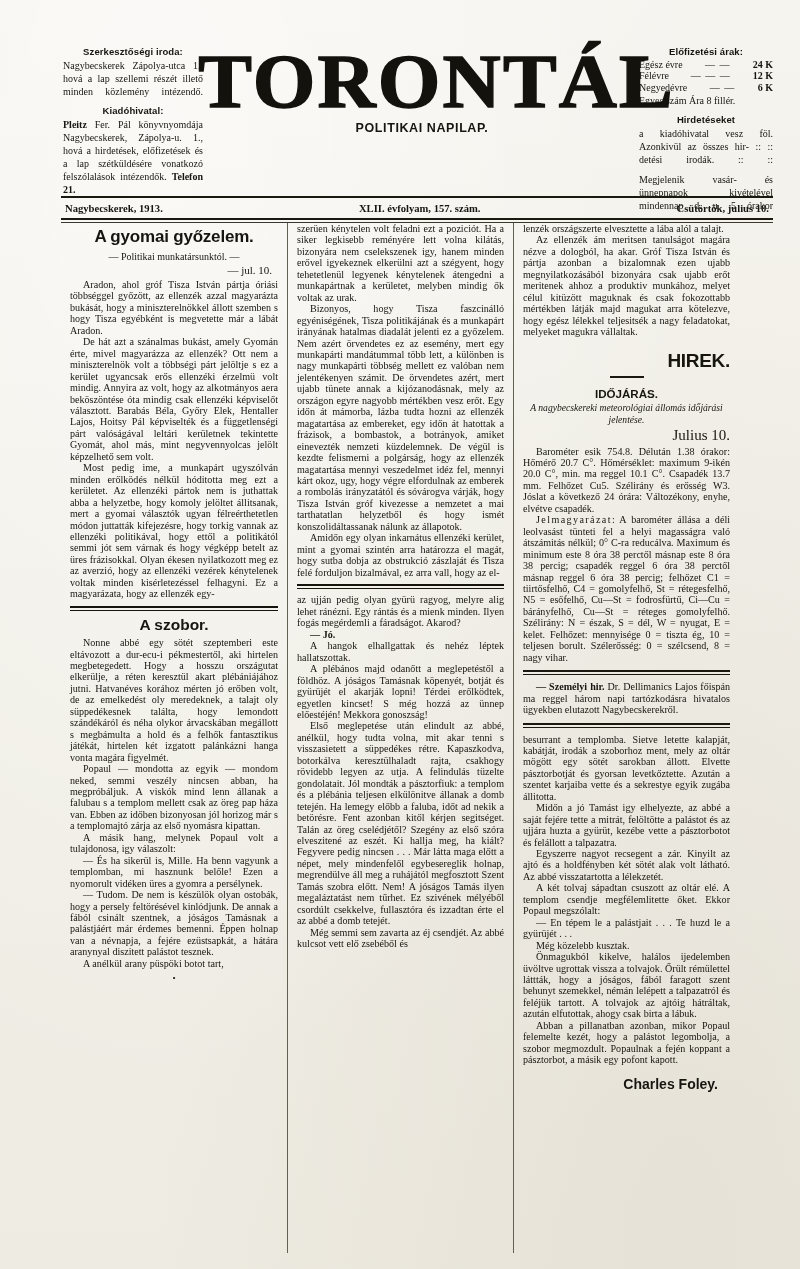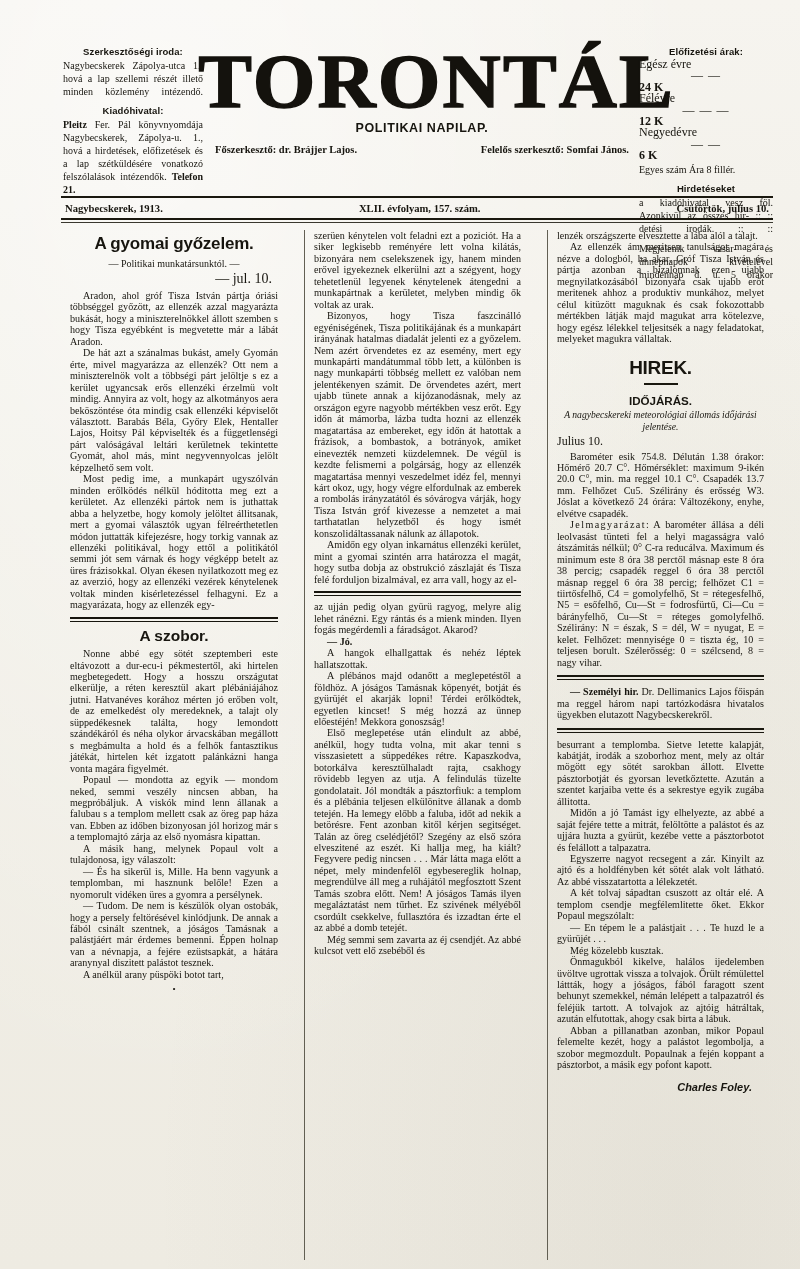--- a/index.html
+++ b/index.html
@@ -56,40 +56,40 @@
     font-family:"Liberation Sans", sans-serif;
     font-weight:bold;font-size:12.5px;letter-spacing:.6px;
     margin-top:3px;
   }
   .editors{
     display:flex;justify-content:space-between;align-items:baseline;
     margin-top:9px;font-size:10.5px;font-weight:bold;
     padding:0 4px;
   }
 
-  .price-row{display:flex;justify-content:flex-start;font-size:12px;line-height:11.4px;flex-direction:column;}
+  .price-row{display:flex;justify-content:flex-start;font-size:10px;line-height:11.4px;}
   .price-row .dots{flex:1;text-align:center;letter-spacing:1px;}
   .price-row b{font-weight:bold;}
 
   
   .rule-thick{border:0;border-top:2.2px solid #1a180f;margin:0;}
   .rule-hair{border:0;border-top:.7px solid #3a382f;margin:0;}
 
   .dateline{
     display:flex;justify-content:space-between;align-items:baseline;
     font-size:10.6px;font-weight:bold;padding:5px 4px 4px 4px;
   }
   .dateline .mid{font-weight:bold;font-family:Liberation Serif, serif;}
 
   
   .cols{
     position:relative;
     display:flex;
-    gap:17px;
-    margin-top:7px;
+    gap:0;
+    margin-top:0;
     height:1030px;
   }
   .col{
     width:226px;
     padding:0 9px;
     box-sizing:border-box;
     position:relative;
   }
   .col + .col{border-left:.8px solid #625f53;}
 
@@ -97,63 +97,62 @@
     font-family:"Liberation Sans", sans-serif;
     font-weight:bold;font-size:17px;text-align:center;
     margin:4px 0 4px 0;letter-spacing:-.2px;
   }
   .art-h2{
     font-family:"Liberation Sans", sans-serif;
     font-weight:bold;font-size:15.5px;text-align:center;
     margin:2px 0 3px 0;
   }
   .byline{text-align:center;font-size:10px;margin:0 0 2px 0;}
-  .dateday{text-align:right;font-size:14px;margin:0 0 3px 0;padding-right:6px;}
+  .dateday{text-align:right;font-size:11px;margin:0 0 3px 0;padding-right:6px;}
 
   p.t{
     font-size:10.1px;
     line-height:11.45px;
     margin:0;
     text-align:justify;
     text-indent:13px;
     -webkit-hyphens:auto;hyphens:auto;
     word-spacing:.1px;
   }
   p.t.cont{text-indent:0;}
 
   
   .hirek{
     font-family:"Liberation Sans", sans-serif;
-    font-weight:bold;font-size:19px;text-align:center;
+    font-weight:bold;font-size:19px;text-align:right;
     margin:12px 0 0 0;letter-spacing:-.3px;
   }
   .hirek-rule{width:34px;height:2px;background:#1a180f;margin:4px auto 9px auto;}
   .sec-h{
     font-family:"Liberation Sans", sans-serif;
     font-weight:bold;font-size:11.6px;text-align:center;margin:0 0 2px 0;
   }
   .sec-sub{
     text-align:center;font-style:italic;font-size:9.6px;line-height:12px;margin:0 0 1px 0;
   }
-  .sec-date{text-align:left;font-size:12px;margin:0 0 2px 0;}
+  .sec-date{text-align:right;font-size:15px;margin:0 0 2px 0;}
   .spaced{letter-spacing:1.4px;}
 
   .sep-dbl{margin:7px 0 6px 0;}
   .sep-dbl .a{border-top:2.4px solid #1a180f;}
   .sep-dbl .b{border-top:1px solid #1a180f;margin-top:2px;}
 
   .feu-sep{margin:6px 0 5px 0;}
   .feu-sep .a{border-top:2.6px solid #16140d;}
   .feu-sep .b{border-top:1.1px solid #16140d;margin-top:2.4px;}
 
   .signature{
-    text-align:right;font-weight:bold;font-size:11px;
+    text-align:right;font-weight:bold;font-size:14px;
     margin-top:10px;padding-right:12px;
     font-family:"Liberation Sans", sans-serif;
-    font-style:italic;
   }
   .tiny-dot{text-align:center;font-size:9px;margin-top:4px;}
   b.run{font-weight:bold;}
 </style>
 </head>
 <body>
 
 <div class="paper"></div>
 
 <div class="sheet">
@@ -165,24 +164,20 @@
       <div class="blk-title">Szerkesztőségi iroda:</div>
       <div class="blk-body">Nagybecskerek Zápolya-utca 1., hová a lap szellemi részét illető minden közlemény intézendő.</div>
       <div class="mh-gap"></div>
       <div class="blk-title">Kiadóhivatal:</div>
       <div class="blk-body"><b>Pleitz</b> <span>Fer. Pál könyvnyomdája Nagybecskerek, Zápolya-u. 1., hová a hirdetések, előfizetések és a lap szétküldésére vonatkozó felszólalások intézendők.</span> <b>Telefon 21.</b></div>
     </div>
 
     <div class="mh-center">
       <div class="nameplate">TORONTÁL</div>
       <div class="subtitle">POLITIKAI NAPILAP.</div>
-      <div class="editors">
-        <span>Főszerkesztő: dr. Brájjer Lajos.</span>
-        <span>Felelős szerkesztő: Somfai János.</span>
-      </div>
     </div>
 
     <div class="mh-right">
       <div class="blk-title">Előfizetési árak:</div>
       <div class="price-row">
         <span>Egész évre</span>
         <span class="dots">— —</span>
         <b>24 K</b>
       </div>
       <div class="price-row">

